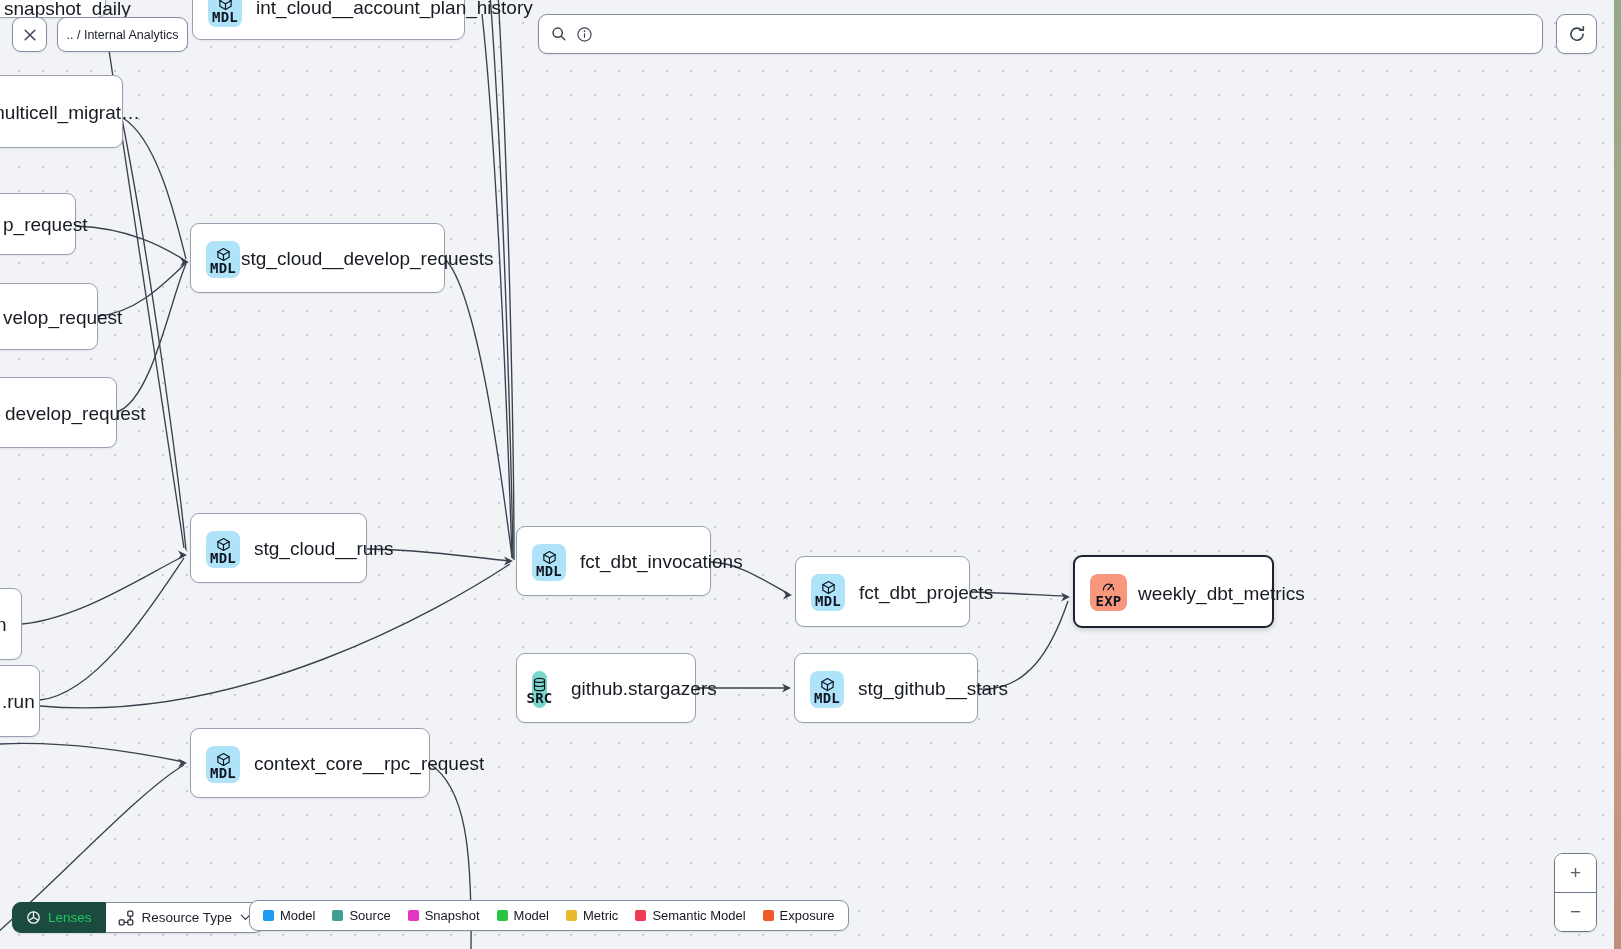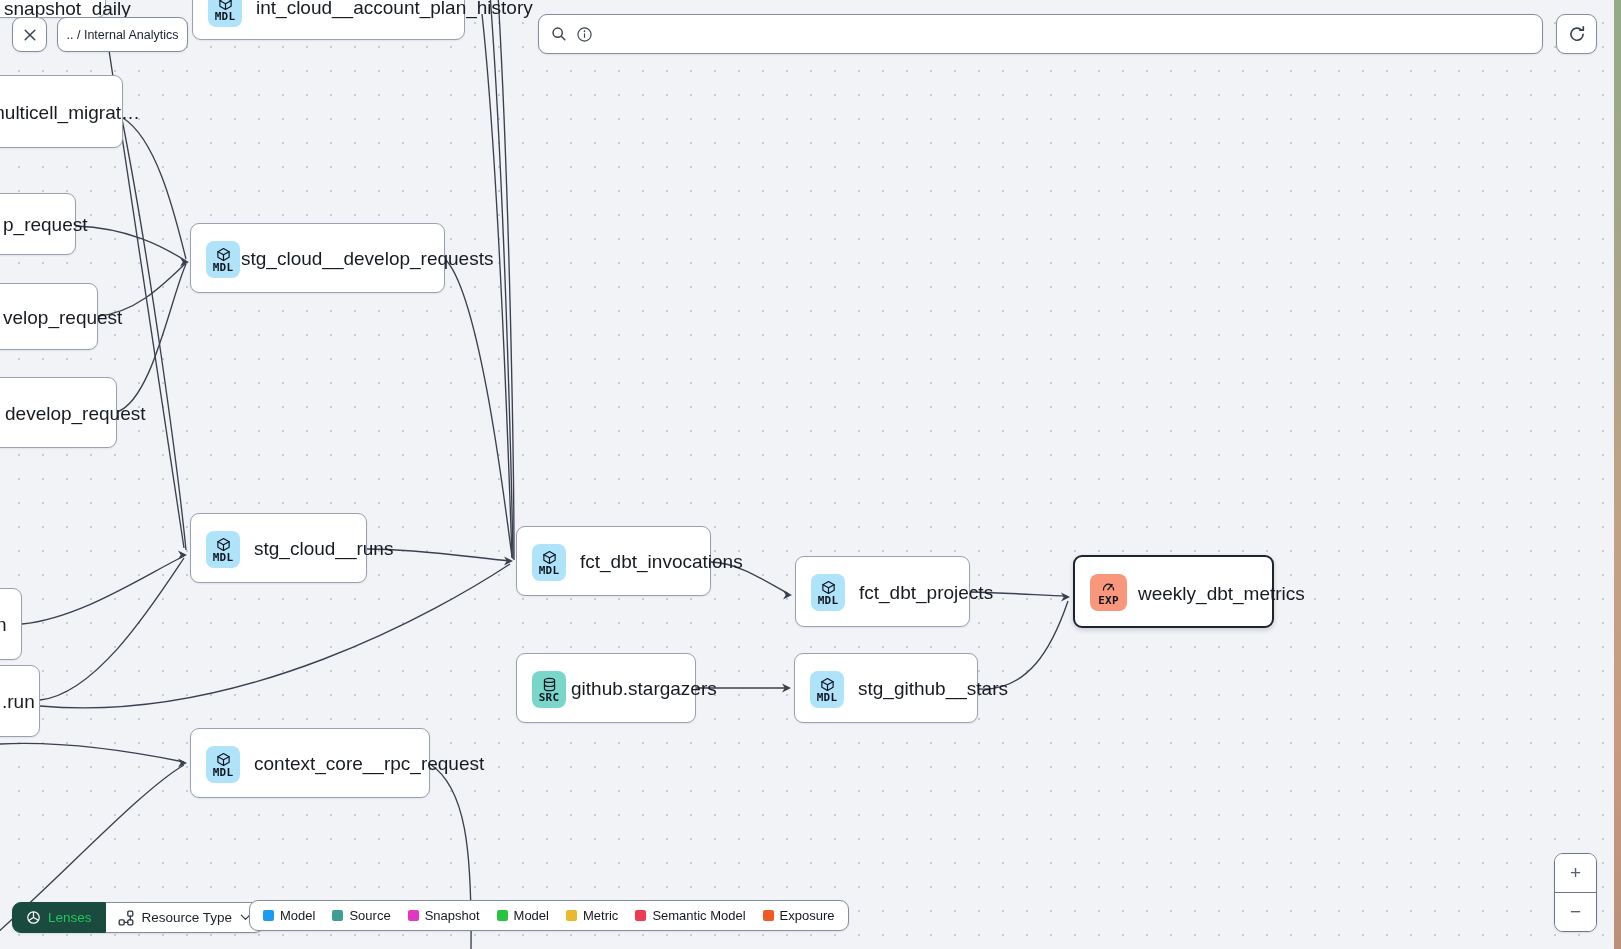--- a/index.html
+++ b/index.html
@@ -7,21 +7,21 @@
   #canvas{position:absolute;inset:0;background-color:#f2f3f6;
     background-image:radial-gradient(circle,#c7cbd4 1.2px,rgba(0,0,0,0) 1.4px);
     background-size:24px 24px;background-position:7px 11px;overflow:hidden;}
   #edge-layer{position:absolute;left:0;top:0;pointer-events:none;}
   .node{position:absolute;background:#fff;border:1px solid #99a1b1;border-radius:9px;
     box-shadow:0 1px 2px rgba(20,24,33,.07);box-sizing:border-box;cursor:pointer;}
   .node.selected{border:2px solid #1d2431;box-shadow:0 2px 5px rgba(20,24,33,.18);}
   .badge{position:absolute;left:15px;width:34px;height:37px;border-radius:8px;
     display:flex;flex-direction:column;align-items:center;justify-content:center;gap:1px;}
   .badge svg{width:15px;height:15px;stroke:#0e141f;fill:none;stroke-width:1.25;stroke-linecap:round;stroke-linejoin:round;}
-  .badge .badge-label{font-family:"DejaVu Sans Mono","Liberation Mono",monospace;font-size:11px;font-weight:bold;color:#0e141f;letter-spacing:.2px;line-height:10px;}
+  .badge .badge-label{font-family:"DejaVu Sans Mono","Liberation Mono",monospace;font-size:14px;font-weight:bold;color:#0e141f;letter-spacing:.2px;line-height:10px;}
   .node-label{position:absolute;transform:translateY(-50%);font-size:19px;color:#171b22;white-space:nowrap;}
   .chrome{position:absolute;background:#fff;border:1px solid #848da0;border-radius:9px;
     box-shadow:0 1px 2px rgba(20,24,33,.08);display:flex;align-items:center;box-sizing:border-box;}
   .chrome svg{stroke:#3c4452;fill:none;stroke-width:1.5;stroke-linecap:round;stroke-linejoin:round;}
   #close-btn{left:12px;top:17px;width:35px;height:35px;justify-content:center;cursor:pointer;}
   #breadcrumb{left:57px;top:17px;width:131px;height:35px;justify-content:center;font-size:12.5px;color:#1a1f2a;}
   #search-bar{left:538px;top:14px;width:1005px;height:40px;padding:0 12px;gap:9px;}
   #search-input{border:0;outline:0;flex:1;font-size:14px;color:#1a1f2a;background:transparent;font-family:inherit;}
   #refresh-btn{left:1556px;top:14px;width:41px;height:40px;justify-content:center;cursor:pointer;}
   #lenses-group{position:absolute;left:12px;top:902px;height:31px;display:flex;border-radius:9px;
@@ -156,21 +156,21 @@
             <path d="M2.6 10.6a5.6 5.6 0 0 1 7-5.9"></path>
             <path d="M13.4 10.6c0-1-.2-1.9-.7-2.7"></path>
             <path d="M7.3 10.4 11.8 5"></path>
             <path d="m11.8 5-2.1.5 M11.8 5l-.4 2.1"></path>
           </svg>
           <span class="badge-label">EXP</span>
         </div>
         <span class="node-label" style="left: 63px; top: 36.5px;">weekly_dbt_metrics</span>
       </div>
       <div class="node" style="left: 516px; top: 653px; width: 180px; height: 70px;">
-        <div class="badge" style="top: 17px; width: 34px; background: rgb(121, 214, 201);">
+        <div class="badge" style="top: 17px; width: 15px; background: rgb(121, 214, 201);">
           <svg viewBox="0 0 16 16">
             <ellipse cx="8" cy="3.6" rx="5.4" ry="2.1"></ellipse>
             <path d="M2.6 3.6v8.8c0 1.2 2.4 2.1 5.4 2.1s5.4-.9 5.4-2.1V3.6"></path>
             <path d="M2.6 8c0 1.2 2.4 2.1 5.4 2.1S13.4 9.2 13.4 8"></path>
           </svg>
           <span class="badge-label">SRC</span>
         </div>
         <span class="node-label" style="left: 54px; top: 35px;">github.stargazers</span>
       </div>
       <div class="node" style="left: 794px; top: 653px; width: 184px; height: 70px;">

